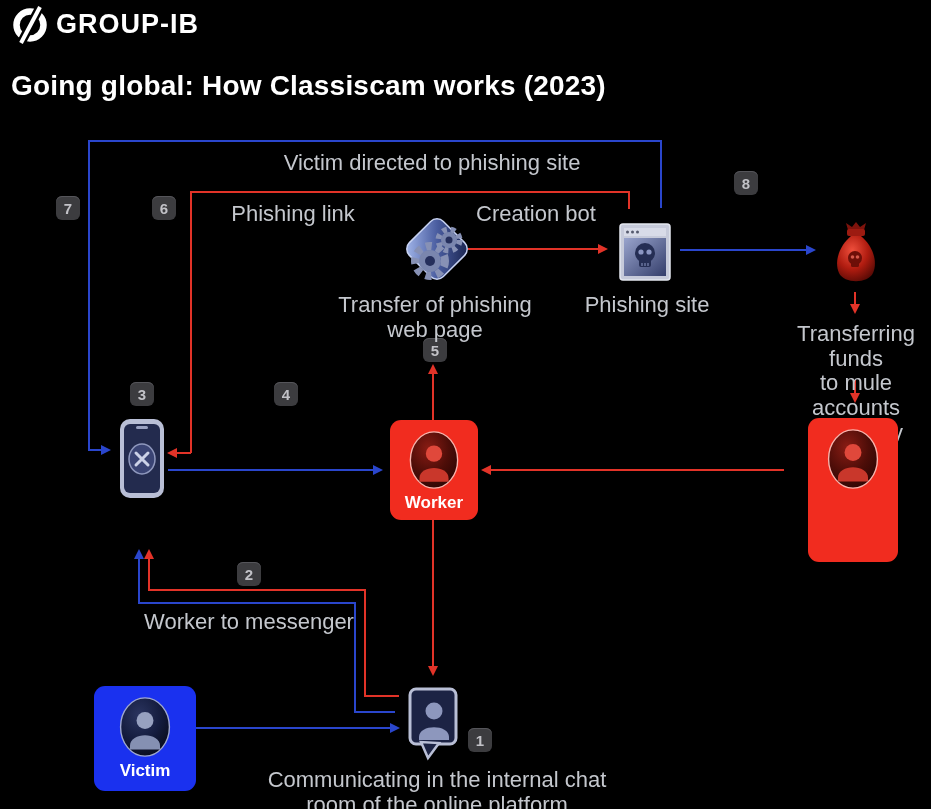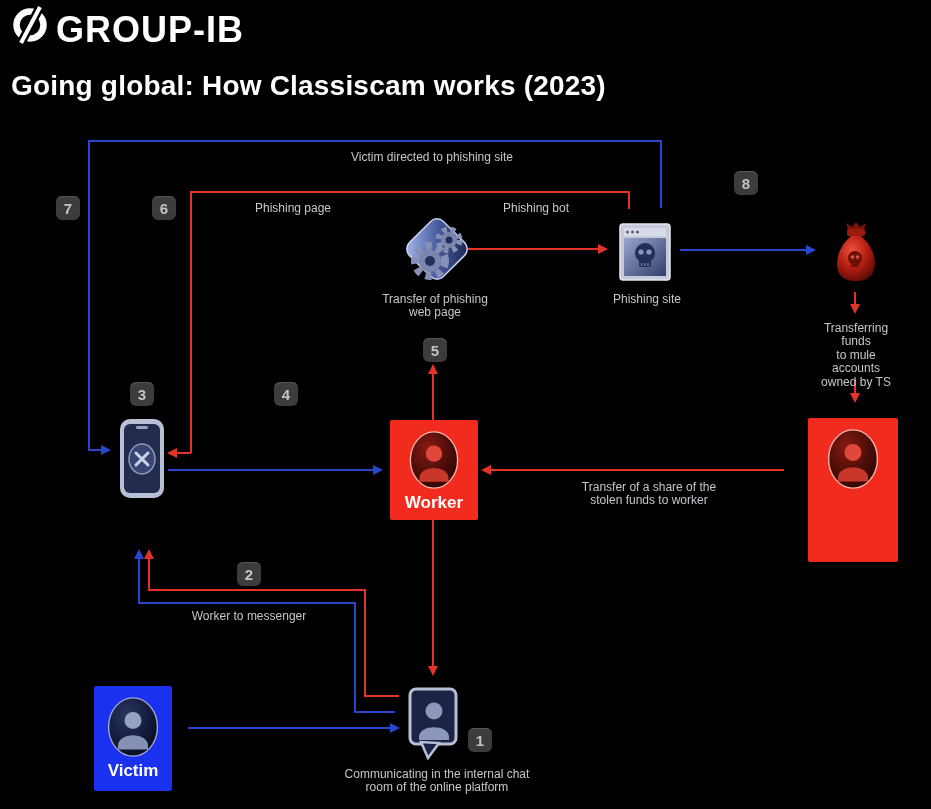--- a/index.html
+++ b/index.html
@@ -1,39 +1,39 @@
 <!DOCTYPE html>
 <html style="--background: #000000; --red-line: #e23328; --blue-line: #2a46cc; --red-node: #f12c1f; --blue-node: #1a31ef; --badge-bg: #3c3c3f; --badge-text: #c2c2c7; --label-text: #c4c7cd;"><head>
 <meta charset="utf-8">
 <style>
   html,body{margin:0;padding:0;background:#000;}
   #stage{position:relative;width:931px;height:809px;background:var(--background,#000);
          font-family:"Liberation Sans",sans-serif;overflow:hidden;}
   
-  .brand{position:absolute;left:56px;top:9px;color:#fff;font-size:36px;font-weight:700;letter-spacing:1px;}
+  .brand{position:absolute;left:56px;top:9px;color:#fff;font-size:27px;font-weight:700;letter-spacing:1px;}
   .logo{position:absolute;left:9px;top:4px;width:42px;height:42px;}
   .title{position:absolute;left:11px;top:70px;color:#fff;font-size:28px;font-weight:700;letter-spacing:.2px;}
   
   .hl,.vl{position:absolute;background:currentColor;}
   .hl{height:2px;} .vl{width:2px;}
   .red{color:var(--red-line,#e23328);} .blue{color:var(--blue-line,#2946cc);}
   .arr{position:absolute;width:0;height:0;}
   .arr.right{border-top:5px solid transparent;border-bottom:5px solid transparent;border-left:10px solid currentColor;}
   .arr.left {border-top:5px solid transparent;border-bottom:5px solid transparent;border-right:10px solid currentColor;}
   .arr.up   {border-left:5px solid transparent;border-right:5px solid transparent;border-bottom:10px solid currentColor;}
   .arr.down {border-left:5px solid transparent;border-right:5px solid transparent;border-top:10px solid currentColor;}
   
   .badge{position:absolute;width:24px;height:24px;border-radius:6px;background:var(--badge-bg,#3c3c3f);
          color:var(--badge-text,#bfbfc4);font-size:15px;font-weight:600;display:flex;align-items:center;justify-content:center;
          box-shadow:inset 0 1px 0 #55555a;}
   
   .lbl{position:absolute;transform:translateX(-50%);color:var(--label-text,#c4c7cd);
-       font-size:12px;line-height:1.12;text-align:center;white-space:pre-line;}
-  
-  .node{position:absolute;border-radius:2px;display:flex;flex-direction:column;align-items:center;
+       font-size:22px;line-height:1.12;text-align:center;white-space:pre-line;}
+  
+  .node{position:absolute;border-radius:11px;display:flex;flex-direction:column;align-items:center;
         justify-content:flex-start;color:#fff;font-weight:600;text-align:center;}
   .node .nlabel{font-size:17px;line-height:1.18;margin-top:3px;}
   .node.rednode{background:var(--red-node,#f12c1f);}
   .node.bluenode{background:var(--blue-node,#1a31ef);}
   .avatar{margin-top:10px;}
   .icon{position:absolute;}
 </style>
 </head>
 <body>
 
@@ -129,30 +129,28 @@
   <div class="badge" style="left:468px;top:728px">1</div>
   <div class="badge" style="left:237px;top:562px">2</div>
   <div class="badge" style="left:130px;top:382px">3</div>
   <div class="badge" style="left:274px;top:382px">4</div>
   <div class="badge" style="left:423px;top:338px">5</div>
   <div class="badge" style="left:152px;top:196px">6</div>
   <div class="badge" style="left:56px;top:196px">7</div>
   <div class="badge" style="left:734px;top:171px">8</div>
 
   <div class="lbl" style="left:432px;top:151px">Victim directed to phishing site</div>
-  <div class="lbl" style="left:293px;top:202px">Phishing page</div>
-  <div class="lbl" style="left:536px;top:202px">Phishing bot</div>
+  <div class="lbl" style="left:293px;top:202px">Phishing link</div>
+  <div class="lbl" style="left:536px;top:202px">Creation bot</div>
   <div class="lbl" style="left:435px;top:293px">Transfer of phishing
 web page</div>
   <div class="lbl" style="left:647px;top:293px">Phishing site</div>
   <div class="lbl" style="left:856px;top:322px">Transferring funds
 to mule accounts
 owned by TS</div>
-  <div class="lbl" style="left:649px;top:481px">Transfer of a share of the
-stolen funds to worker</div>
   <div class="lbl" style="left:249px;top:610px">Worker to messenger</div>
   <div class="lbl" style="left:437px;top:768px">Communicating in the internal chat
 room of the online platform</div>
 
   <svg class="icon" style="left:116px;top:417px" width="52" height="84" viewBox="0 0 52 84">
     <rect x="4" y="2" width="44" height="79" rx="10" fill="#b9bfd6"></rect>
     <rect x="8" y="7" width="36" height="69" rx="6" fill="#232b4e"></rect>
     <rect x="20" y="9" width="12" height="3" rx="1.5" fill="#9aa2c2"></rect>
     <ellipse cx="26" cy="42" rx="13" ry="15" fill="#3a4474" stroke="#8f98bd" stroke-width="1.5"></ellipse>
     <path d="M20 36 L32 48 M32 36 L20 48" stroke="#ccd2e8" stroke-width="3" stroke-linecap="round"></path>
@@ -219,21 +217,21 @@
   </div>
 
   <div class="node rednode" style="left:808px;top:418px;width:90px;height:144px">
     <svg class="avatar" width="54" height="62" viewBox="0 0 56 66">
       <ellipse cx="28" cy="33" rx="26" ry="31" fill="url(#g-av-red)" stroke="#f8b4ad" stroke-width="1.5"></ellipse>
       <circle cx="28" cy="26" r="9" fill="#e0483b"></circle>
       <path d="M12 53 C12 38 44 38 44 53 L44 57 L12 57 Z" fill="#c9372b"></path>
     </svg>
   </div>
 
-  <div class="node bluenode" style="left:94px;top:686px;width:78px;height:105px">
+  <div class="node bluenode" style="left:94px;top:686px;width:102px;height:105px">
     <svg class="avatar" width="54" height="62" viewBox="0 0 56 66">
       <ellipse cx="28" cy="33" rx="26" ry="31" fill="url(#g-av-blue)" stroke="#9fa8cf" stroke-width="1.5"></ellipse>
       <circle cx="28" cy="26" r="9" fill="#97a1c0"></circle>
       <path d="M12 53 C12 38 44 38 44 53 L44 57 L12 57 Z" fill="#8590b2"></path>
     </svg>
     <div class="nlabel">Victim</div>
   </div>
 
 </div>
 

